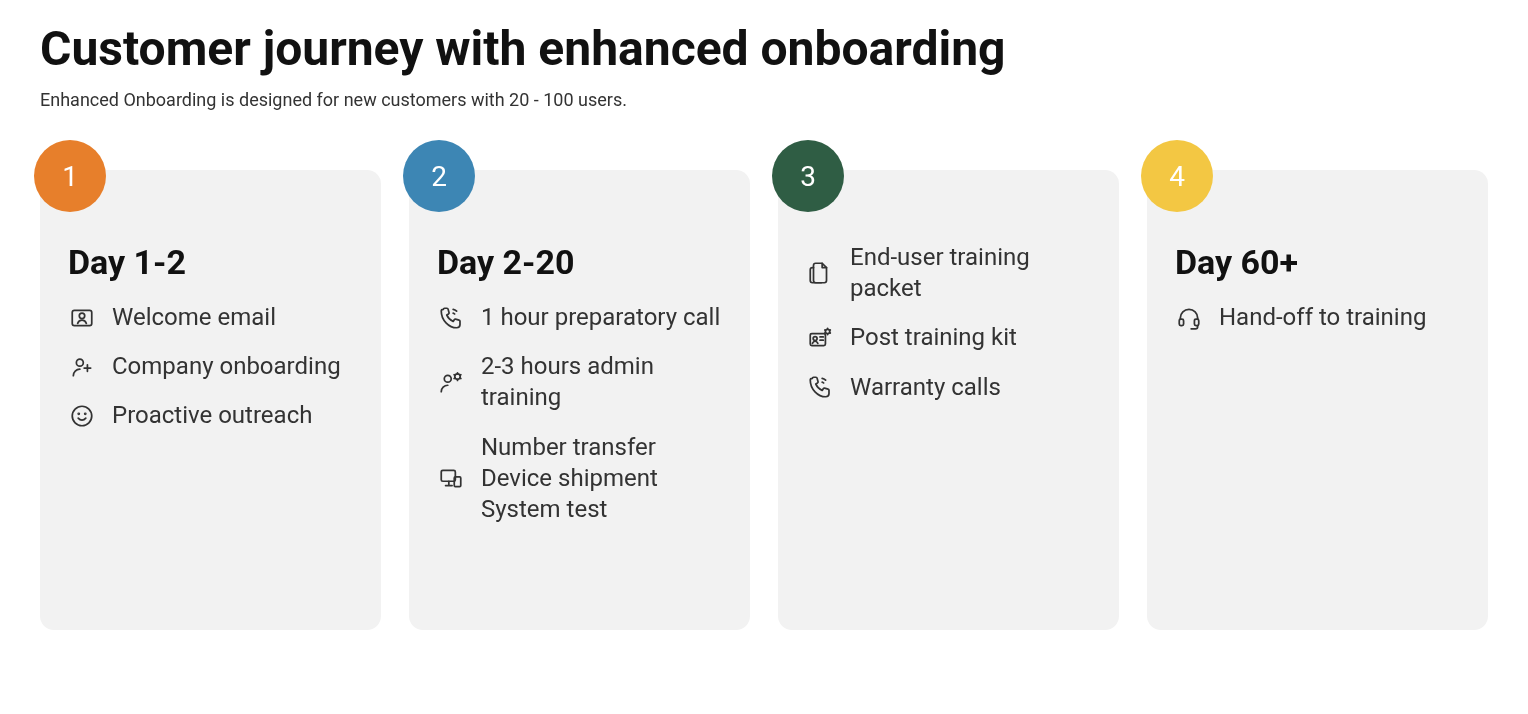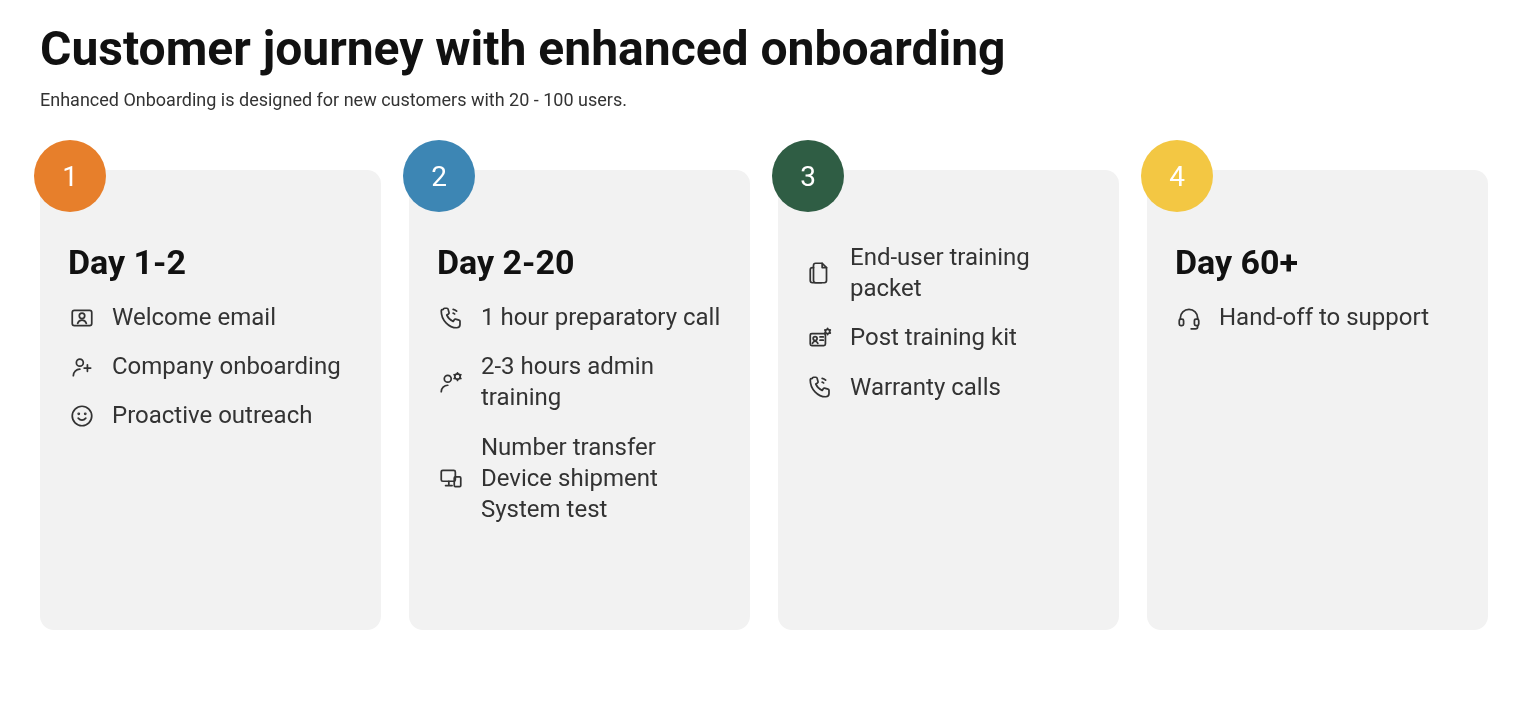--- a/index.html
+++ b/index.html
@@ -212,21 +212,21 @@
       <div class="badge" style="background: rgb(243, 199, 67);">4</div>
       <div class="card">
         <h2>Day 60+</h2>
         <div class="item">
           <span class="icon">
             <svg viewBox="0 0 24 24">
               <use href="#ic-headset-icon"></use>
             </svg>
           </span>
           <span class="txt">
-            <span class="sub">Hand-off to support</span>
+            <span class="sub">Hand-off to training</span>
           </span>
         </div>
       </div>
     </div>
   </div>
 
 <svg width="0" height="0" style="position:absolute">
   <defs>
     <g id="ic-id-card-icon">
       <rect x="3" y="5" width="18" height="14" rx="2"></rect>

